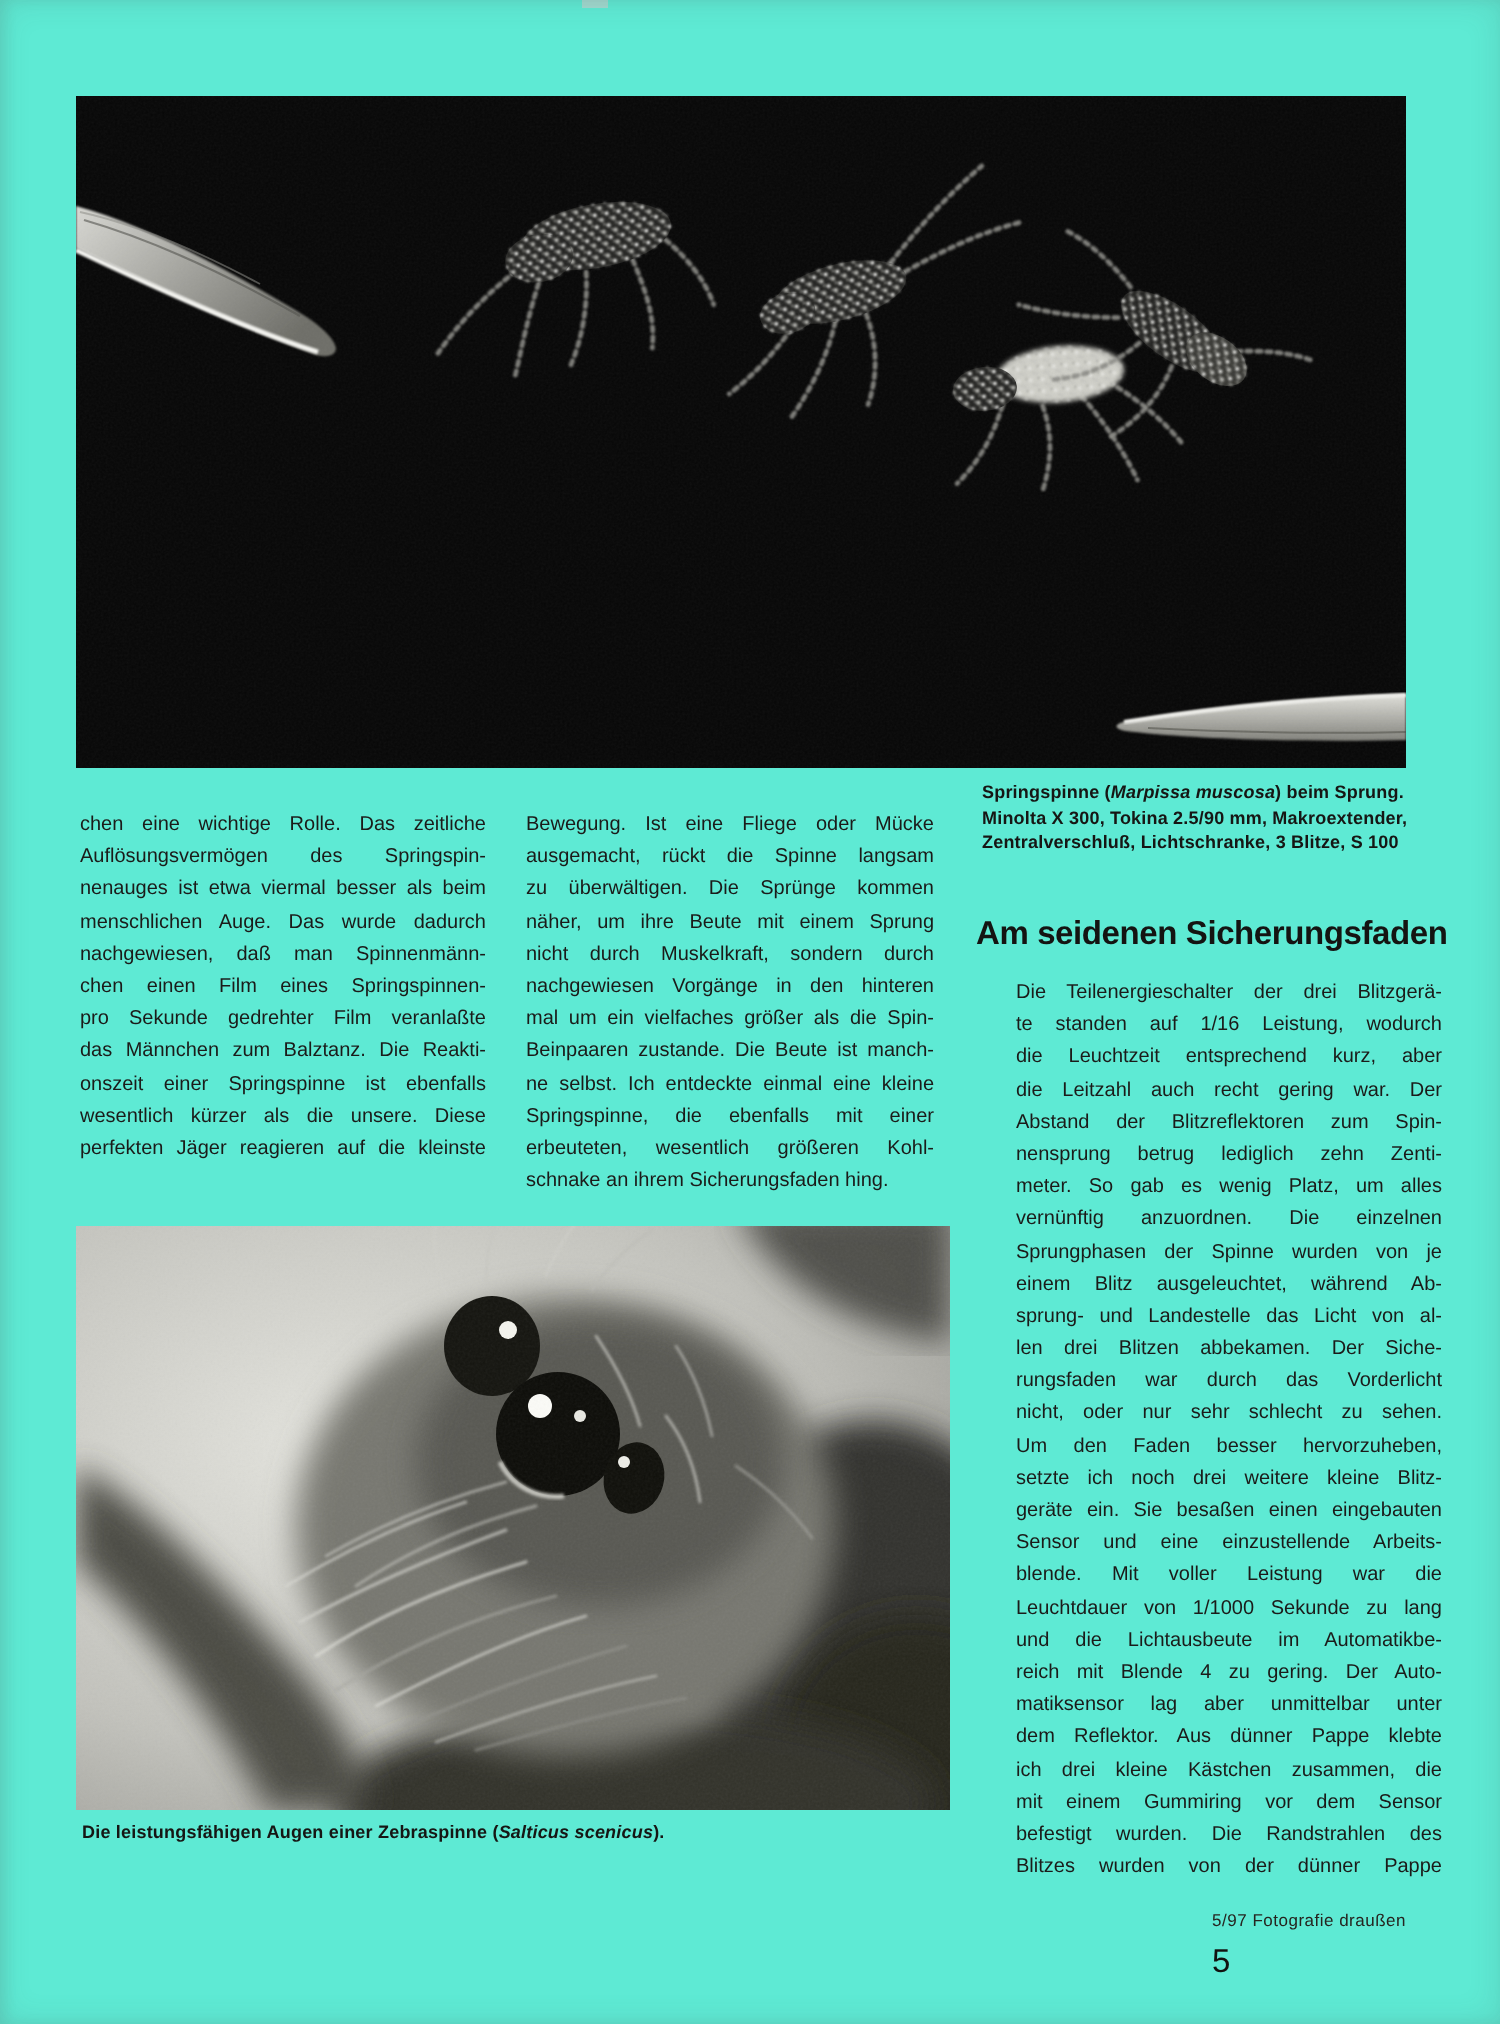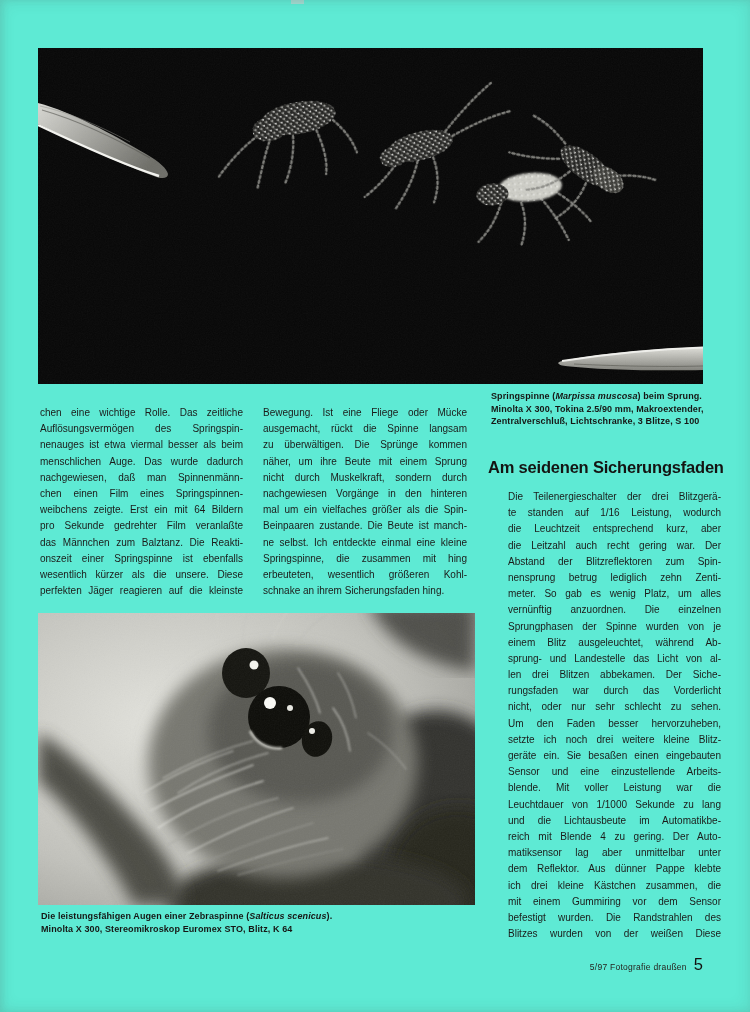--- a/index.html
+++ b/index.html
@@ -30,21 +30,21 @@
   .col2 { left:263px; top:405px; width:204px; }
   .col3 { left:508px; top:489px; width:213px; }
   .line { height:16.2px; line-height:16.2px; text-align:justify; text-align-last:justify; }
   .col2 .line:last-child { text-align-last:left; }
 
   .heading {
     position:absolute; left:488px; top:458px; margin:0;
     font-size:16.5px; font-weight:bold; letter-spacing:-.2px; white-space:nowrap; color:#141412;
   }
 
-  .footer { position:absolute; right:47px; top:955px; display:flex; align-items:baseline; gap:7px; }
+  .footer { position:absolute; right:47px; top:955px; display:flex; align-items:baseline; gap:7px;flex-direction:column; }
   .footer .issue  { font-size:8.5px; letter-spacing:.25px; color:#26241f; }
   .footer .pagenum { font-size:16.5px; color:#121210; }
 </style>
 </head>
 <body>
 
 <div class="page">
 
   <div class="scan-tick"></div>
 
@@ -157,38 +157,37 @@
     <div>Zentralverschluß, Lichtschranke, 3 Blitze, S 100</div>
   </div>
 
   <div class="bodycol col1">
       <div class="line">chen eine wichtige Rolle. Das zeitliche</div>
       <div class="line">Auflösungsvermögen des Springspin-</div>
       <div class="line">nenauges ist etwa viermal besser als beim</div>
       <div class="line">menschlichen Auge. Das wurde dadurch</div>
       <div class="line">nachgewiesen, daß man Spinnenmänn-</div>
       <div class="line">chen einen Film eines Springspinnen-</div>
-      <div class="line">weibchens zeigte. Erst ein mit 64 Bildern</div>
       <div class="line">pro Sekunde gedrehter Film veranlaßte</div>
       <div class="line">das Männchen zum Balztanz. Die Reakti-</div>
       <div class="line">onszeit einer Springspinne ist ebenfalls</div>
       <div class="line">wesentlich kürzer als die unsere. Diese</div>
       <div class="line">perfekten Jäger reagieren auf die kleinste</div>
     </div>
   <div class="bodycol col2">
       <div class="line">Bewegung. Ist eine Fliege oder Mücke</div>
       <div class="line">ausgemacht, rückt die Spinne langsam</div>
       <div class="line">zu überwältigen. Die Sprünge kommen</div>
       <div class="line">näher, um ihre Beute mit einem Sprung</div>
       <div class="line">nicht durch Muskelkraft, sondern durch</div>
       <div class="line">nachgewiesen Vorgänge in den hinteren</div>
       <div class="line">mal um ein vielfaches größer als die Spin-</div>
       <div class="line">Beinpaaren zustande. Die Beute ist manch-</div>
       <div class="line">ne selbst. Ich entdeckte einmal eine kleine</div>
-      <div class="line">Springspinne, die zusammen mit hing</div>
+      <div class="line">Springspinne, die ebenfalls mit einer</div>
       <div class="line">erbeuteten, wesentlich größeren Kohl-</div>
       <div class="line">schnake an ihrem Sicherungsfaden hing.</div>
     </div>
 
   <h2 class="heading">Am seidenen Sicherungsfaden</h2>
 
   <div class="bodycol col3">
       <div class="line">Die Teilenergieschalter der drei Blitzgerä-</div>
       <div class="line">te standen auf 1/16 Leistung, wodurch</div>
       <div class="line">die Leuchtzeit entsprechend kurz, aber</div>
@@ -209,21 +208,21 @@
       <div class="line">Sensor und eine einzustellende Arbeits-</div>
       <div class="line">blende. Mit voller Leistung war die</div>
       <div class="line">Leuchtdauer von 1/1000 Sekunde zu lang</div>
       <div class="line">und die Lichtausbeute im Automatikbe-</div>
       <div class="line">reich mit Blende 4 zu gering. Der Auto-</div>
       <div class="line">matiksensor lag aber unmittelbar unter</div>
       <div class="line">dem Reflektor. Aus dünner Pappe klebte</div>
       <div class="line">ich drei kleine Kästchen zusammen, die</div>
       <div class="line">mit einem Gummiring vor dem Sensor</div>
       <div class="line">befestigt wurden. Die Randstrahlen des</div>
-      <div class="line">Blitzes wurden von der weißen Diese</div>
+      <div class="line">Blitzes wurden von der dünner Pappe</div>
     </div>
 
   <figure class="photo photo-mid" role="img" aria-label="Nahaufnahme der Augen einer Zebraspinne">
     <svg viewBox="0 0 437 292" width="437" height="292">
       <defs>
         <radialGradient id="bgm" cx="0.3" cy="0.38" r="0.95">
           <stop offset="0" stop-color="#e4e4de"></stop>
           <stop offset="0.55" stop-color="#c2c2bc"></stop>
           <stop offset="1" stop-color="#8e8e88"></stop>
         </radialGradient>
@@ -284,21 +283,20 @@
         <ellipse cx="279" cy="126" rx="15" ry="18" transform="rotate(15 279 126)" fill="#0f0f0a"></ellipse>
         <circle cx="274" cy="118" r="3" fill="#efefe9"></circle>
       </g>
 
       <rect width="437" height="292" filter="url(#grainM)" opacity="0.07"></rect>
     </svg>
   </figure>
 
   <div class="caption caption-mid">
     <div><span>Die leistungsfähigen Augen einer Zebraspinne (</span><i>Salticus scenicus</i><span>).</span></div>
-    <div>Minolta X 300, Stereomikroskop Euromex STO, Blitz, K 64</div>
   </div>
 
   <div class="footer">
     <span class="issue">5/97 Fotografie draußen</span>
     <span class="pagenum">5</span>
   </div>
 
 </div>
 
 </body></html>

